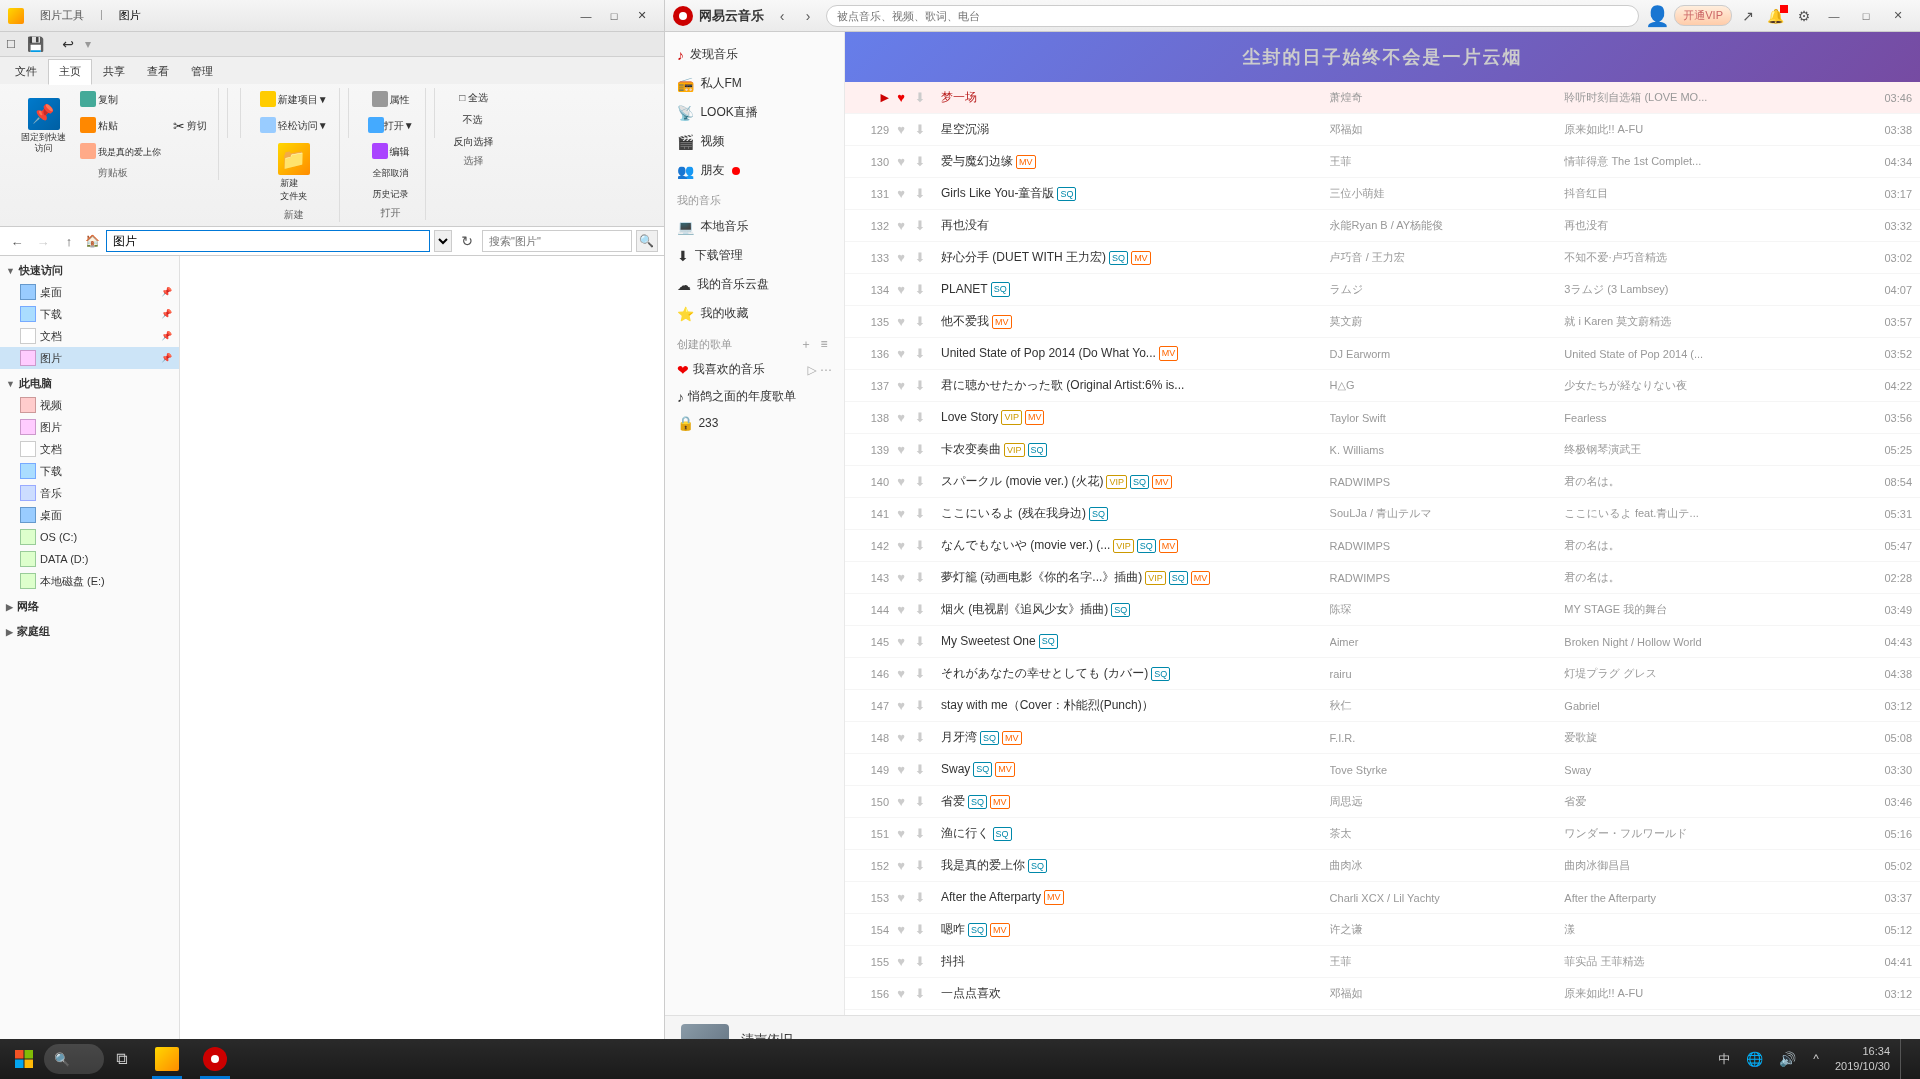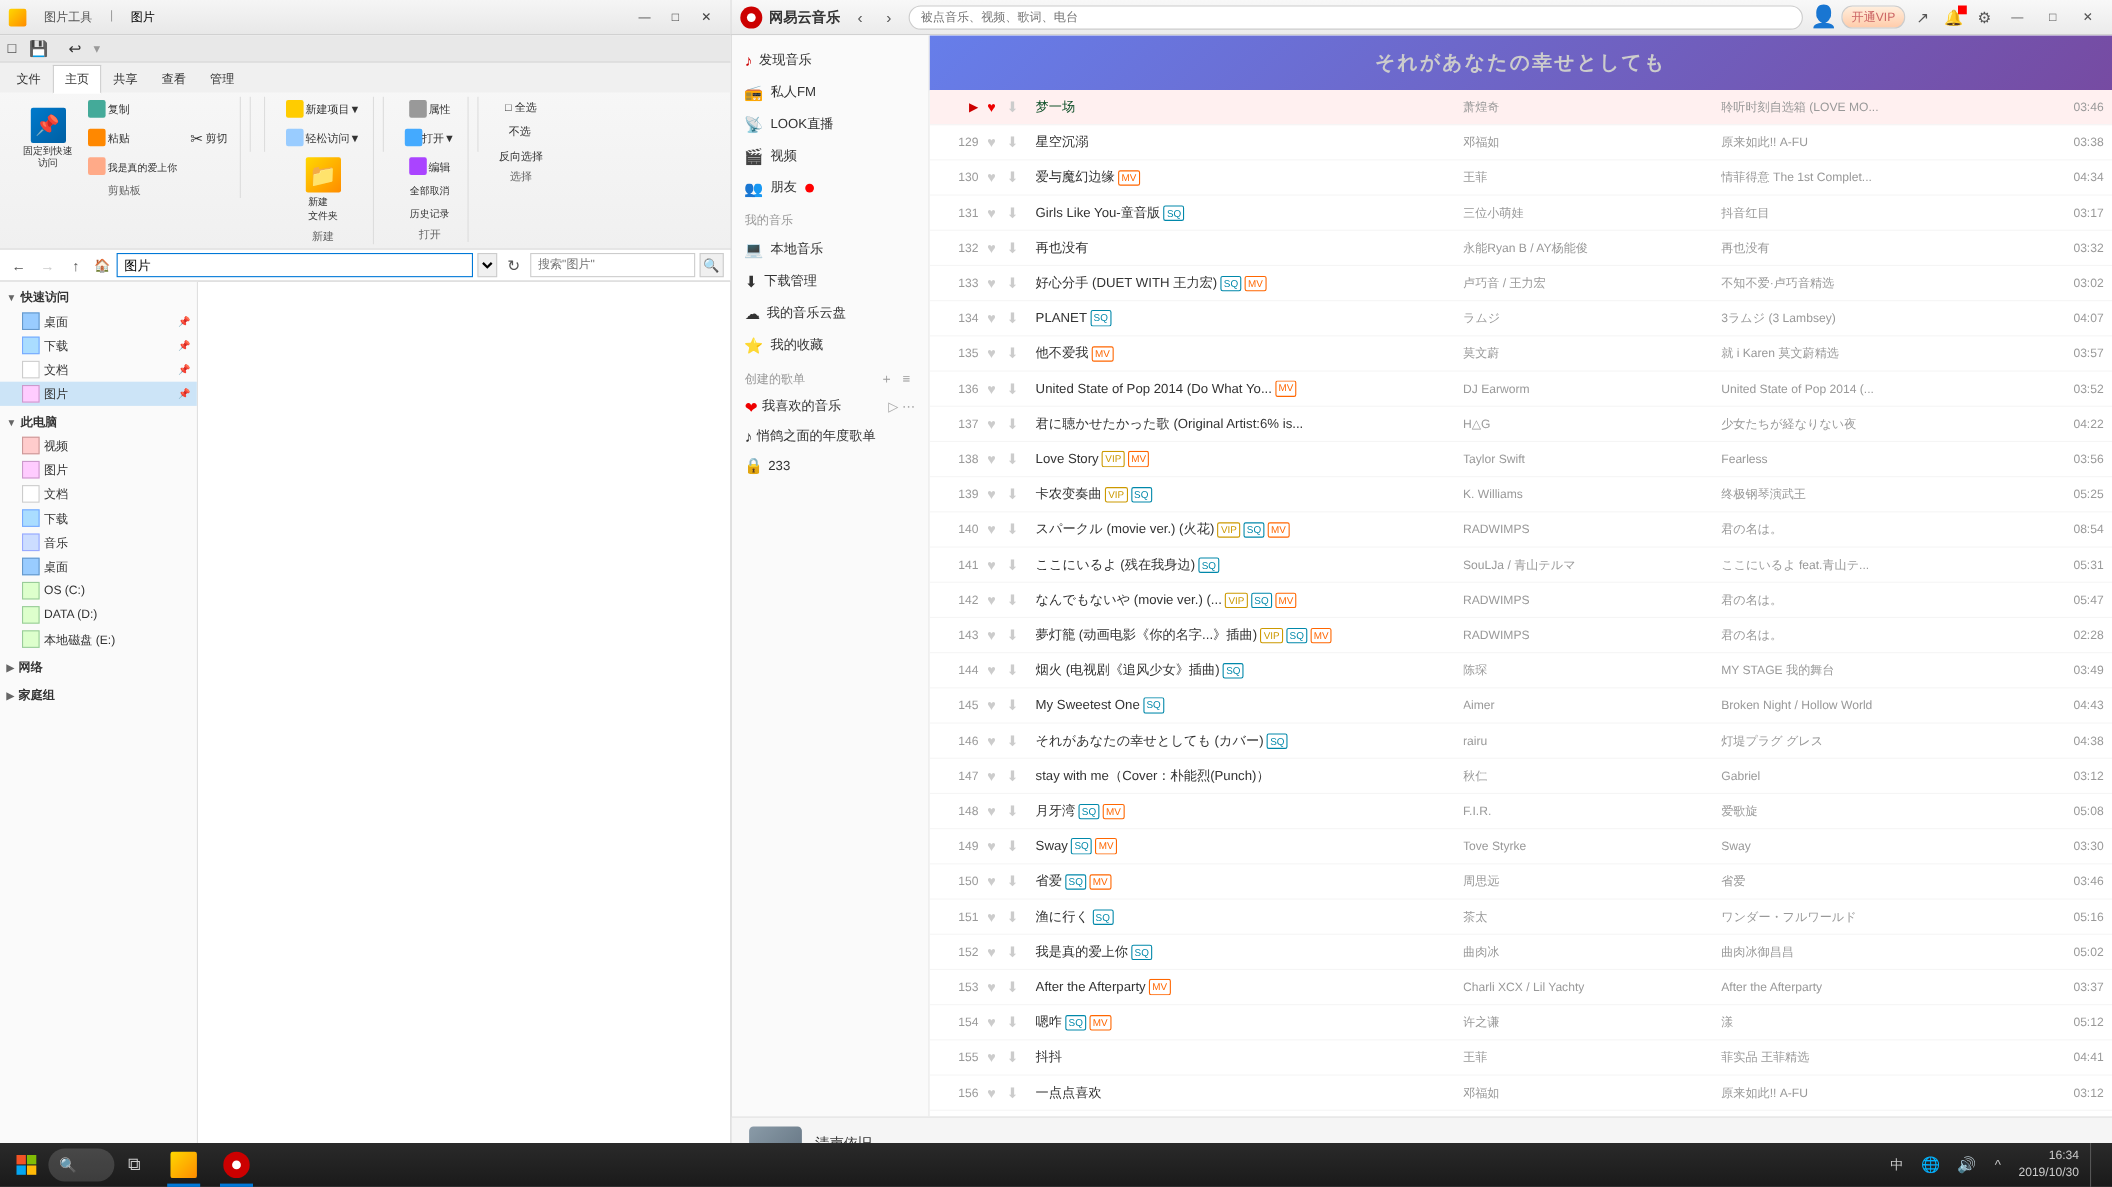--- a/index.html
+++ b/index.html
@@ -404,21 +404,21 @@
     }
     .song-action-btn.liked { color: #e00; }
     .song-name {
       flex: 2.5;
       font-size: 12px;
       color: #333;
       white-space: nowrap;
       overflow: hidden;
       text-overflow: ellipsis;
     }
-    .song-name.playing { color: #14532d; }
+    .song-name.playing { color: #b91c1c; }
     .song-badge {
       display: inline-block;
       font-size: 9px;
       border: 1px solid currentColor;
       border-radius: 2px;
       padding: 0 2px;
       margin-left: 3px;
       vertical-align: middle;
       line-height: 1.4;
     }
@@ -953,21 +953,21 @@
       </div>
       <div class="music-playlist-item">
         <span style="font-size:14px;">🔒</span>
         <span>233</span>
       </div>
     </div>
 
     <div class="music-body-content">
 
       <div class="now-playing-banner">
-        <span class="song-banner-text">それがあなたの幸せとしても</span>
+        <span class="song-banner-text">尘封的日子始终不会是一片云烟</span>
       </div>
 
       <div class="song-list-area">
         <div id="song-list-container">
             <div class="song-row playing">
       <span class="song-num playing-indicator">▶</span>
       <div class="song-actions">
         <button class="song-action-btn liked">♥</button>
         <button class="song-action-btn">⬇</button>
       </div>

